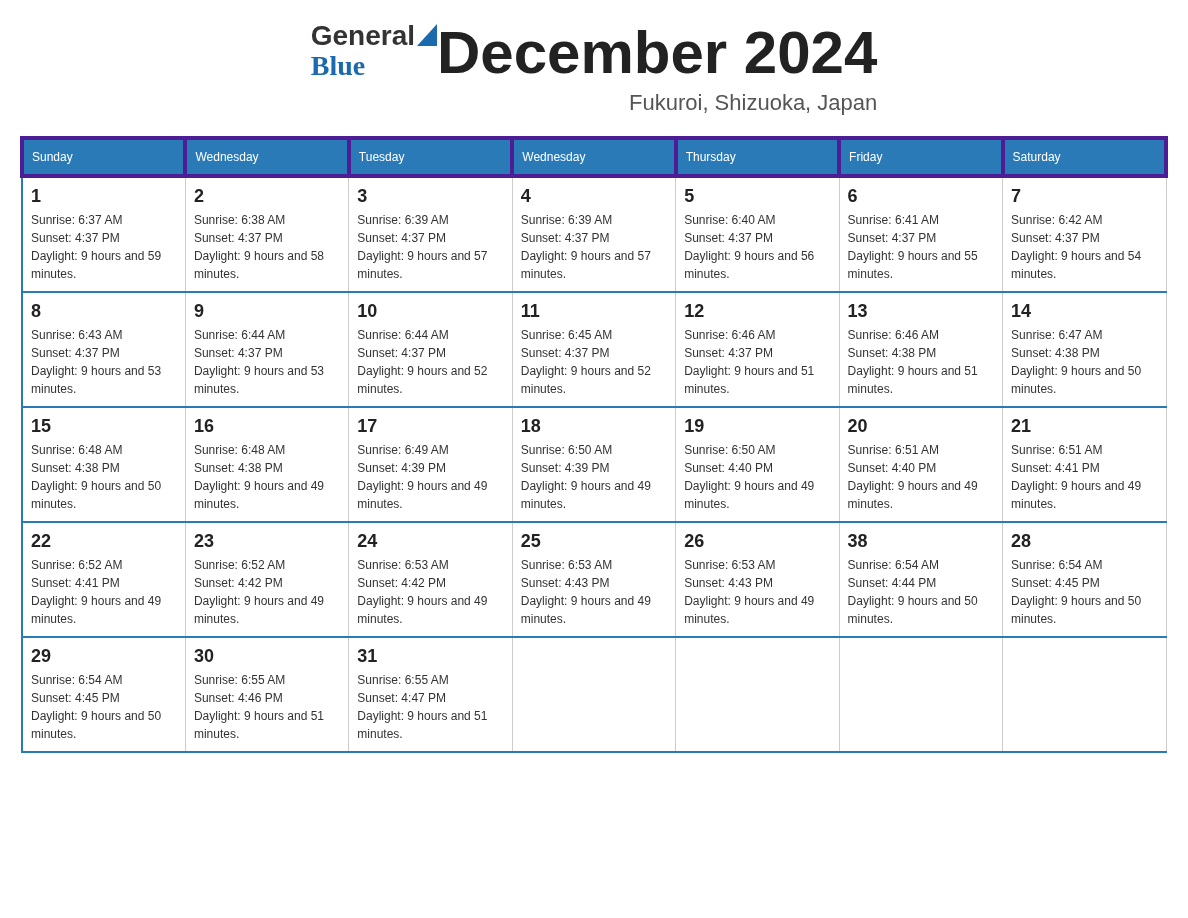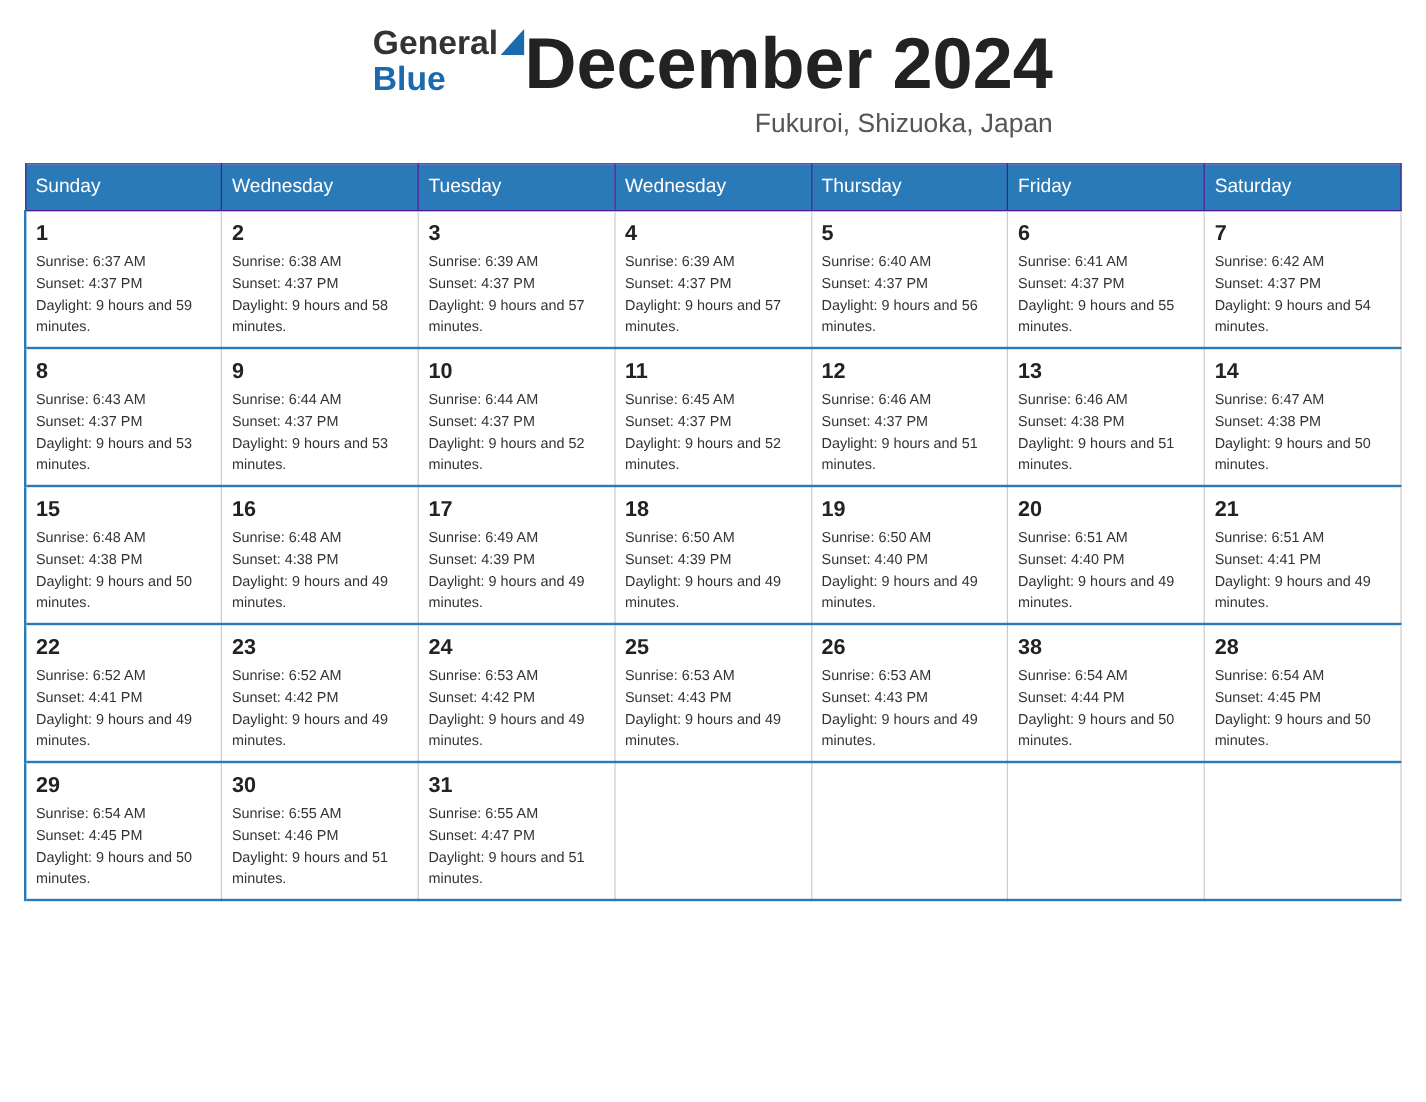--- a/index.html
+++ b/index.html
@@ -25,20 +25,21 @@
       font-size: 28px;
       font-weight: bold;
       color: #333;
     }
     .logo-blue {
       font-size: 28px;
       font-weight: bold;
       color: #1a6aad;
       display: block;
       line-height: 1;
+      font-family: Liberation Serif, serif;
     }
     .title-block {
       text-align: right;
     }
     .calendar-title {
       font-size: 60px;
       font-weight: bold;
       color: #222;
       line-height: 1.1;
     }
@@ -50,23 +51,23 @@
     table {
       width: 100%;
       border-collapse: collapse;
       table-layout: fixed;
     }
     thead tr th {
       background-color: #2a7ab8;
       color: #fff;
       padding: 10px 8px;
       text-align: left;
-      font-size: 16px;
+      font-size: 12px;
       font-weight: normal;
-      border: 1px solid #4c1d95;
+      border: 4px solid #4c1d95;
     }
     tbody tr td {
       vertical-align: top;
       padding: 8px;
       border: 1px solid #ccc;
       font-size: 13px;
       color: #333;
       height: 110px;
     }
     tbody tr td:first-child {

